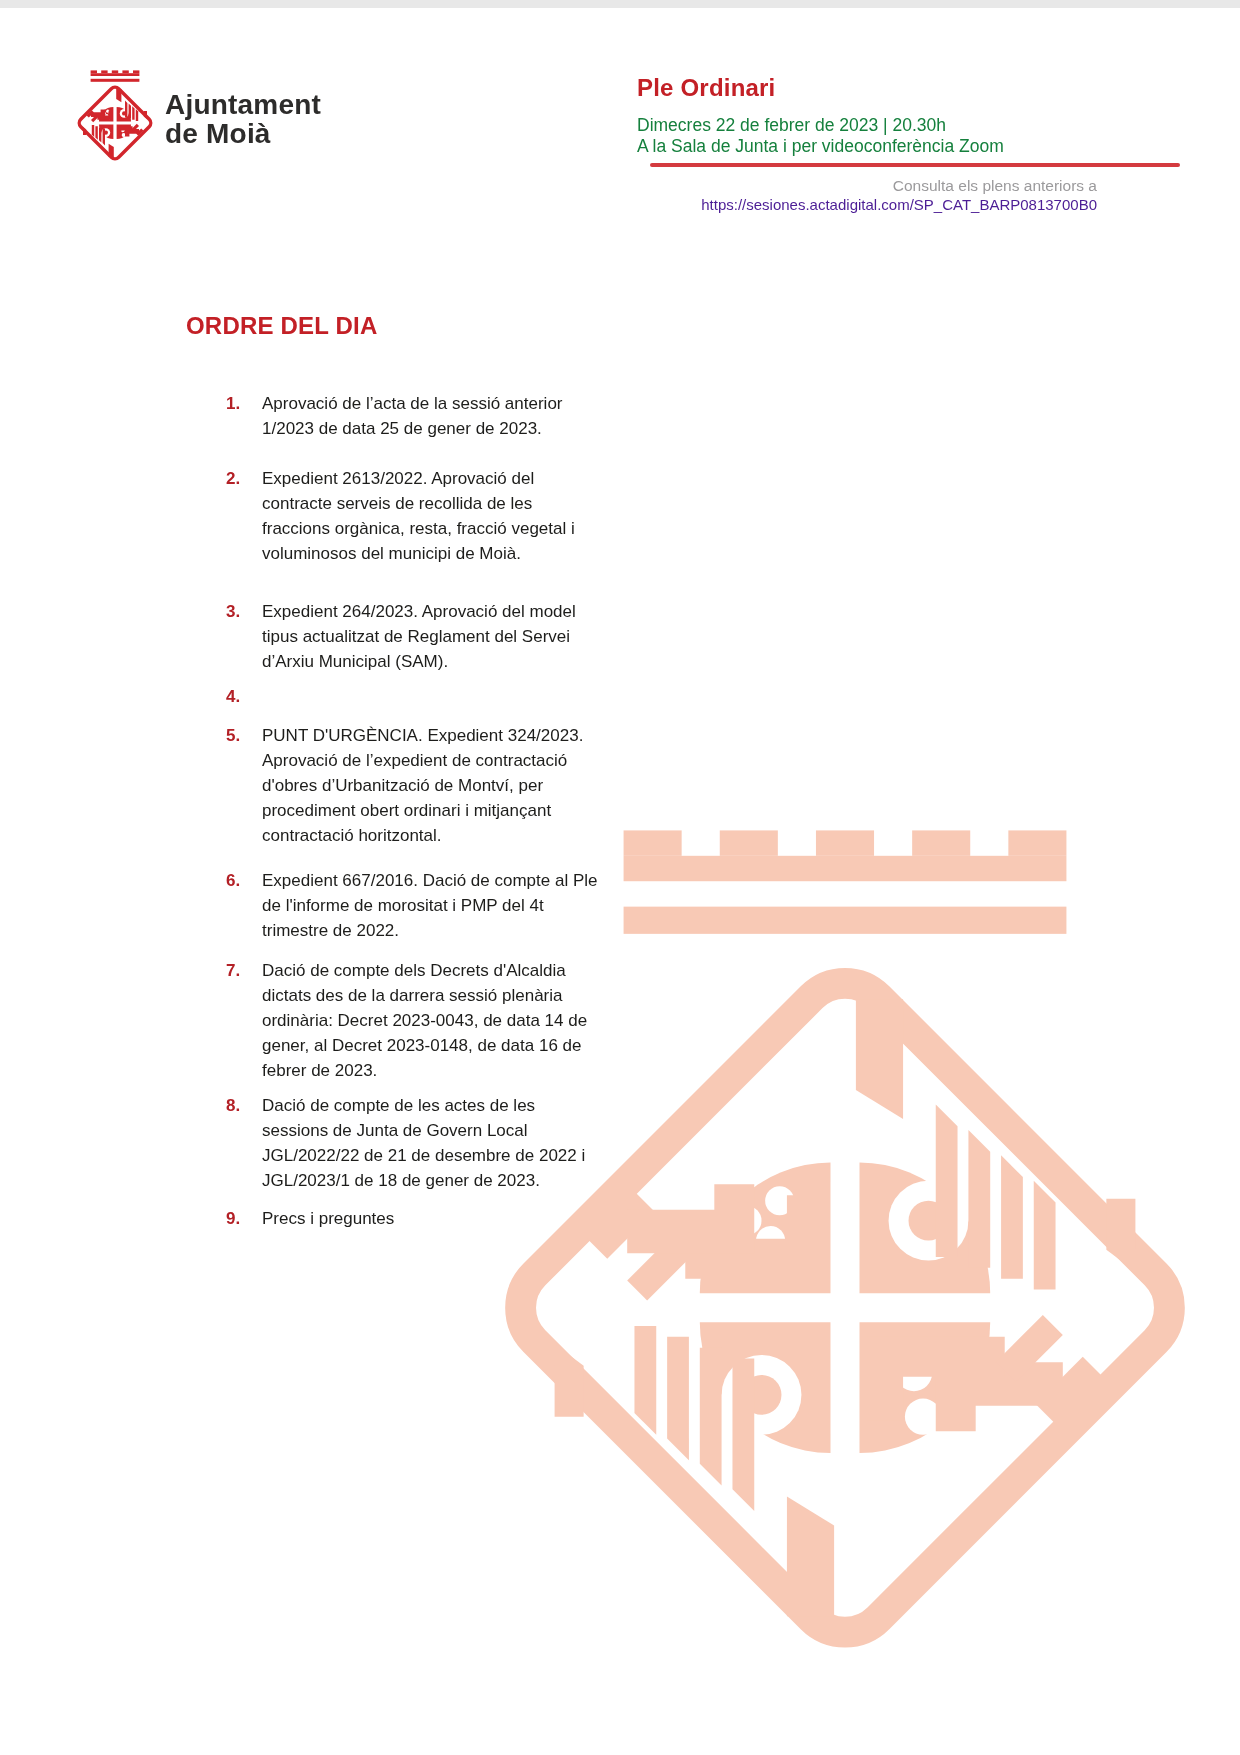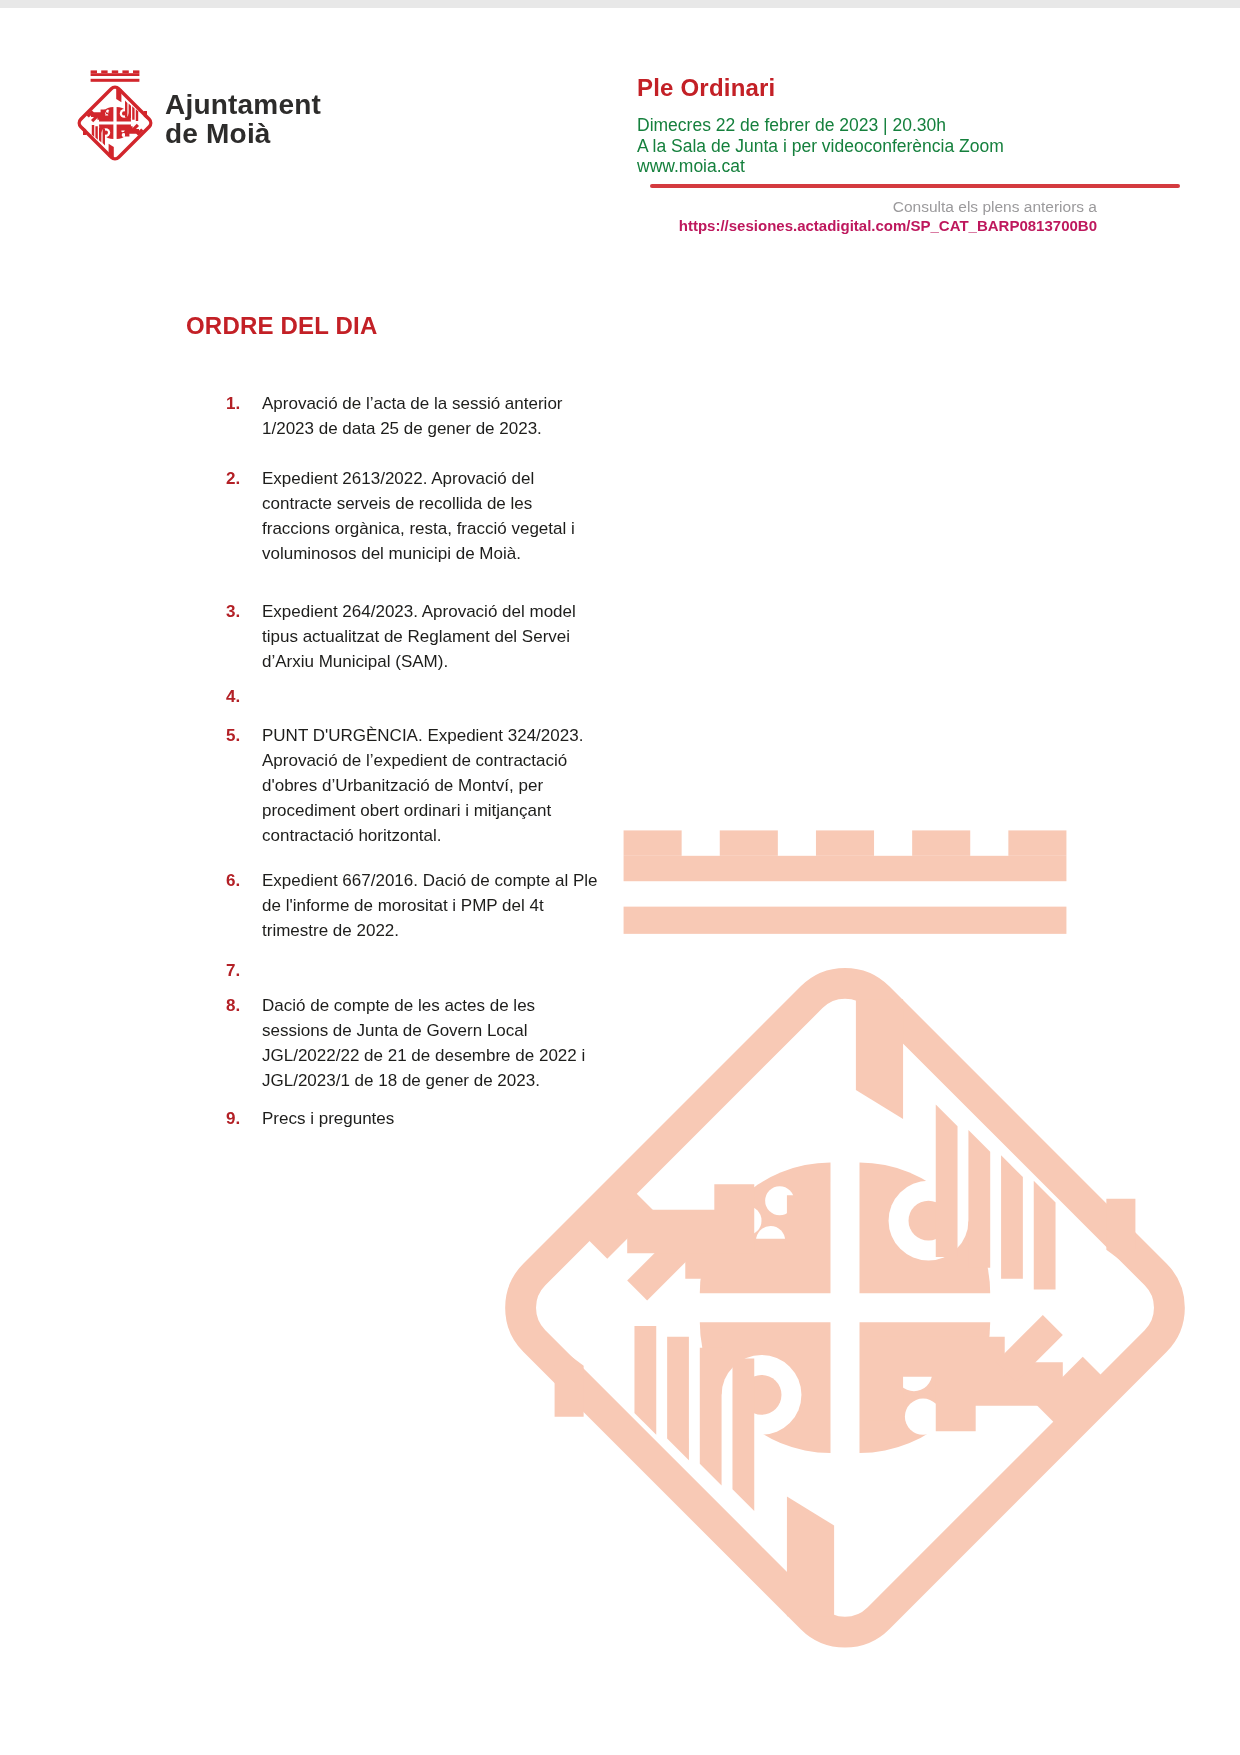--- a/index.html
+++ b/index.html
@@ -23,21 +23,21 @@
   
   .header-block{position:absolute;left:637px;top:66px;width:460px;z-index:1;}
   .header-title{
     margin:0 0 13px 0;font-size:24px;font-weight:bold;
     color:var(--brand-red,#c32026);letter-spacing:.2px;
   }
   .header-line{font-size:17.5px;line-height:20.5px;color:#15803d;}
   .header-rule{margin:7px 0 0 13px;width:530px;height:4px;background:var(--rule-red,#d43a3f);border-radius:2px;}
   .consult{margin:9px 0 0 12px;color:#9b9a9c;text-align:right;}
   .consult-label{font-size:15.5px;line-height:19px;}
-  .consult-url{font-size:15px;line-height:19px;font-weight:bold;color:#be185d;text-decoration:none;display:inline-block;}
+  .consult-url{font-size:15px;line-height:19px;font-weight:normal;color:#4c1d95;text-decoration:none;display:inline-block;}
   
   .agenda-title{
     position:absolute;left:186px;top:304px;z-index:1;
     font-size:24px;font-weight:bold;color:var(--brand-red,#c32026);letter-spacing:.2px;
   }
   .agenda-list{
     position:absolute;left:226px;top:383px;z-index:1;
     list-style:none;margin:0;padding:0;width:380px;
   }
   .agenda-item{display:flex;font-size:17px;line-height:25px;}
@@ -116,21 +116,20 @@
   </div>
   <div class="wordmark">
     <div>Ajuntament</div>
     <div>de Moià</div>
   </div>
 
   <div class="header-block">
     <h1 class="header-title">Ple Ordinari</h1>
     <div class="header-line">Dimecres 22 de febrer de 2023 | 20.30h</div>
     <div class="header-line">A la Sala de Junta i per videoconferència Zoom</div>
-    <div class="header-line">www.moia.cat</div>
     <div class="header-rule"></div>
     <div class="consult">
       <div class="consult-label">Consulta els plens anteriors a</div>
       <a class="consult-url" href="#">https://sesiones.actadigital.com/SP_CAT_BARP0813700B0</a>
     </div>
   </div>
 
   <div class="agenda-title">ORDRE DEL DIA</div>
 
   <ol class="agenda-list">
@@ -152,20 +151,21 @@
     <li class="agenda-item">
       <span class="agenda-num">5.</span>
       <span class="agenda-text">PUNT D'URGÈNCIA. Expedient 324/2023. Aprovació de l’expedient de contractació d'obres d’Urbanització de Montví, per procediment obert ordinari i mitjançant contractació horitzontal.</span>
     </li>
     <li class="agenda-item">
       <span class="agenda-num">6.</span>
       <span class="agenda-text">Expedient 667/2016. Dació de compte al Ple de l'informe de morositat i PMP del 4t trimestre de 2022.</span>
     </li>
     <li class="agenda-item">
       <span class="agenda-num">7.</span>
+      <span class="agenda-text">Dació de compte dels Decrets d'Alcaldia dictats des de la darrera sessió plenària ordinària: Decret 2023-0043, de data 14 de gener, al Decret 2023-0148, de data 16 de febrer de 2023.</span>
     </li>
     <li class="agenda-item">
       <span class="agenda-num">8.</span>
       <span class="agenda-text">Dació de compte de les actes de les sessions de Junta de Govern Local JGL/2022/22 de 21 de desembre de 2022 i JGL/2023/1 de 18 de gener de 2023.</span>
     </li>
     <li class="agenda-item">
       <span class="agenda-num">9.</span>
       <span class="agenda-text">Precs i preguntes</span>
     </li>
   </ol>

